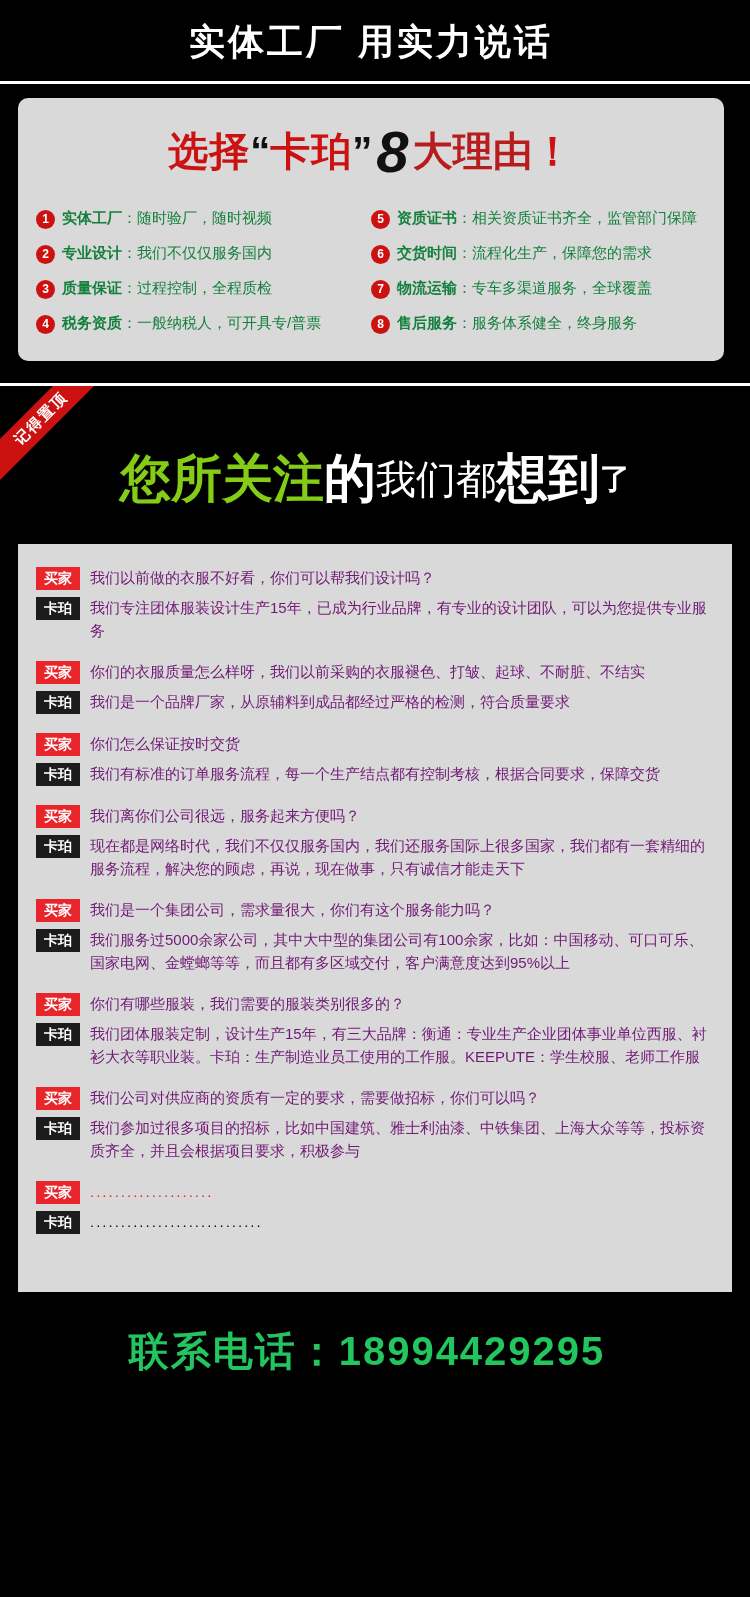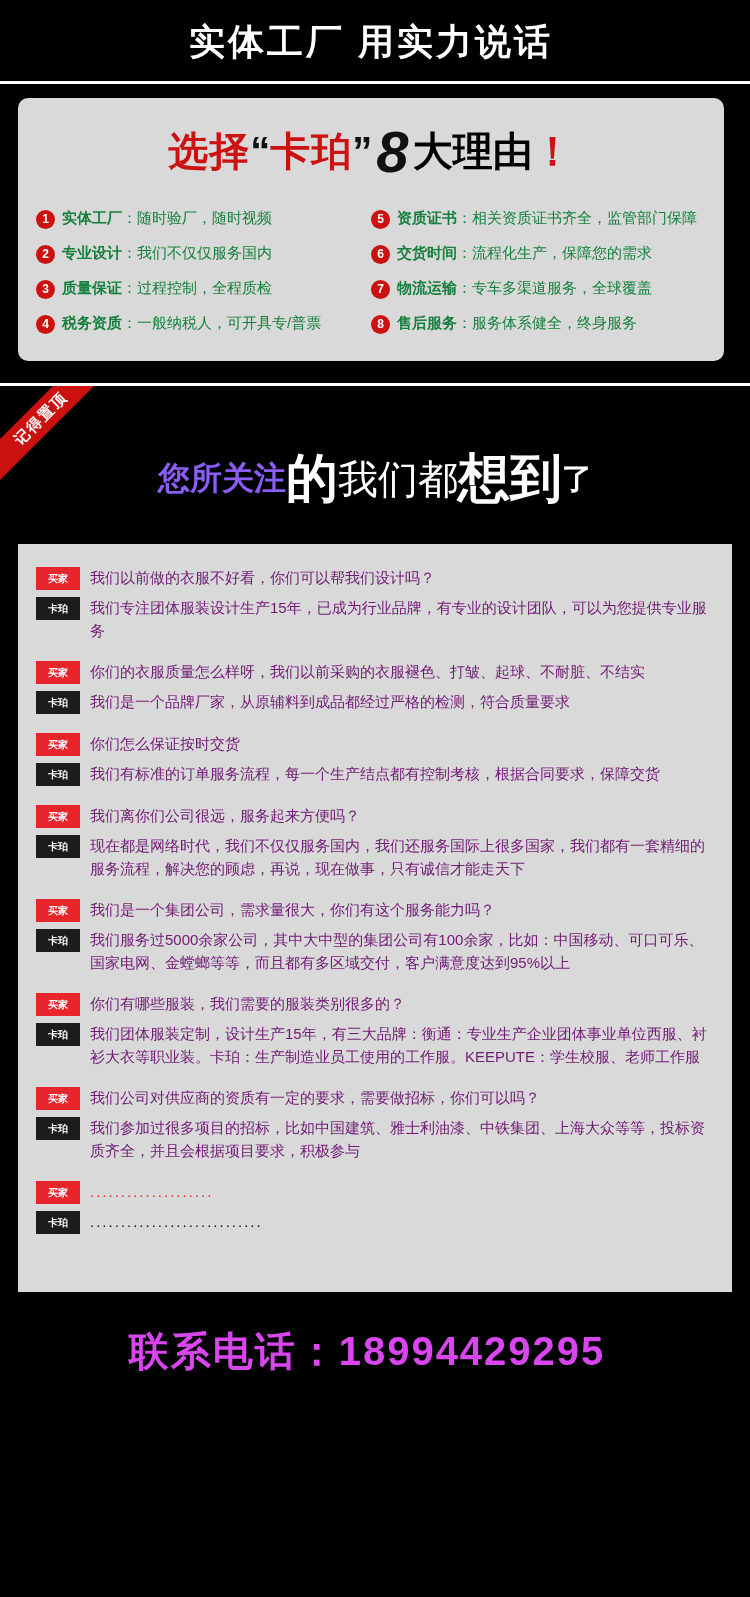--- a/index.html
+++ b/index.html
@@ -56,21 +56,21 @@
   }
   .rh-eight {
     color: #111;
     font-size: 58px;
     font-weight: bold;
     font-style: italic;
     vertical-align: middle;
     padding: 0 4px;
   }
   .rh-black {
-    color: #000000;
+    color: #b91c1c;
     font-size: 40px;
     font-weight: bold;
     vertical-align: middle;
   }
   .reasons-grid {
     display: flex;
     flex-wrap: wrap;
   }
   .reason-item {
     width: 50%;
@@ -120,22 +120,22 @@
     padding: 5px 0;
     transform: rotate(-45deg);
     letter-spacing: 2px;
   }
   .headline {
     text-align: center;
     padding: 46px 0 30px 0;
     white-space: nowrap;
   }
   .hl-yellow {
-    color: #8b5cf6;
-    font-size: 32px;
+    color: #84cc16;
+    font-size: 51px;
     font-weight: bold;
     vertical-align: middle;
   }
   .hl-white-big {
     color: #ffffff;
     font-size: 52px;
     font-weight: bold;
     vertical-align: middle;
   }
   .hl-white {
@@ -159,21 +159,21 @@
   .qa-block { margin-bottom: 18px; }
   .qa-row {
     display: flex;
     align-items: flex-start;
     margin-bottom: 6px;
   }
   .tag {
     flex: 0 0 auto;
     width: 44px;
     text-align: center;
-    font-size: 10px;
+    font-size: 14px;
     font-weight: bold;
     color: #ffffff;
     padding: 3px 0;
     margin-right: 10px;
     margin-top: 1px;
     line-height: 17px;
   }
   .tag-buyer { background: #e8252a; }
   .tag-brand { background: #1c1c1c; }
   .qa-text {
@@ -183,21 +183,21 @@
     flex: 1 1 auto;
   }
   .q-text { color: #701a75; }
   .dots { color: #e8252a; letter-spacing: 2px; }
   .dots-dark { color: #111; letter-spacing: 2px; }
 
   
   .footer-phone {
     width: 750px;
     background: #000;
-    color: #d946ef;
+    color: #22c55e;
     font-size: 40px;
     font-weight: bold;
     text-align: center;
     letter-spacing: 2px;
     padding: 32px 16px 36px 0;
   }
 </style>
 </head>
 <body>
 

